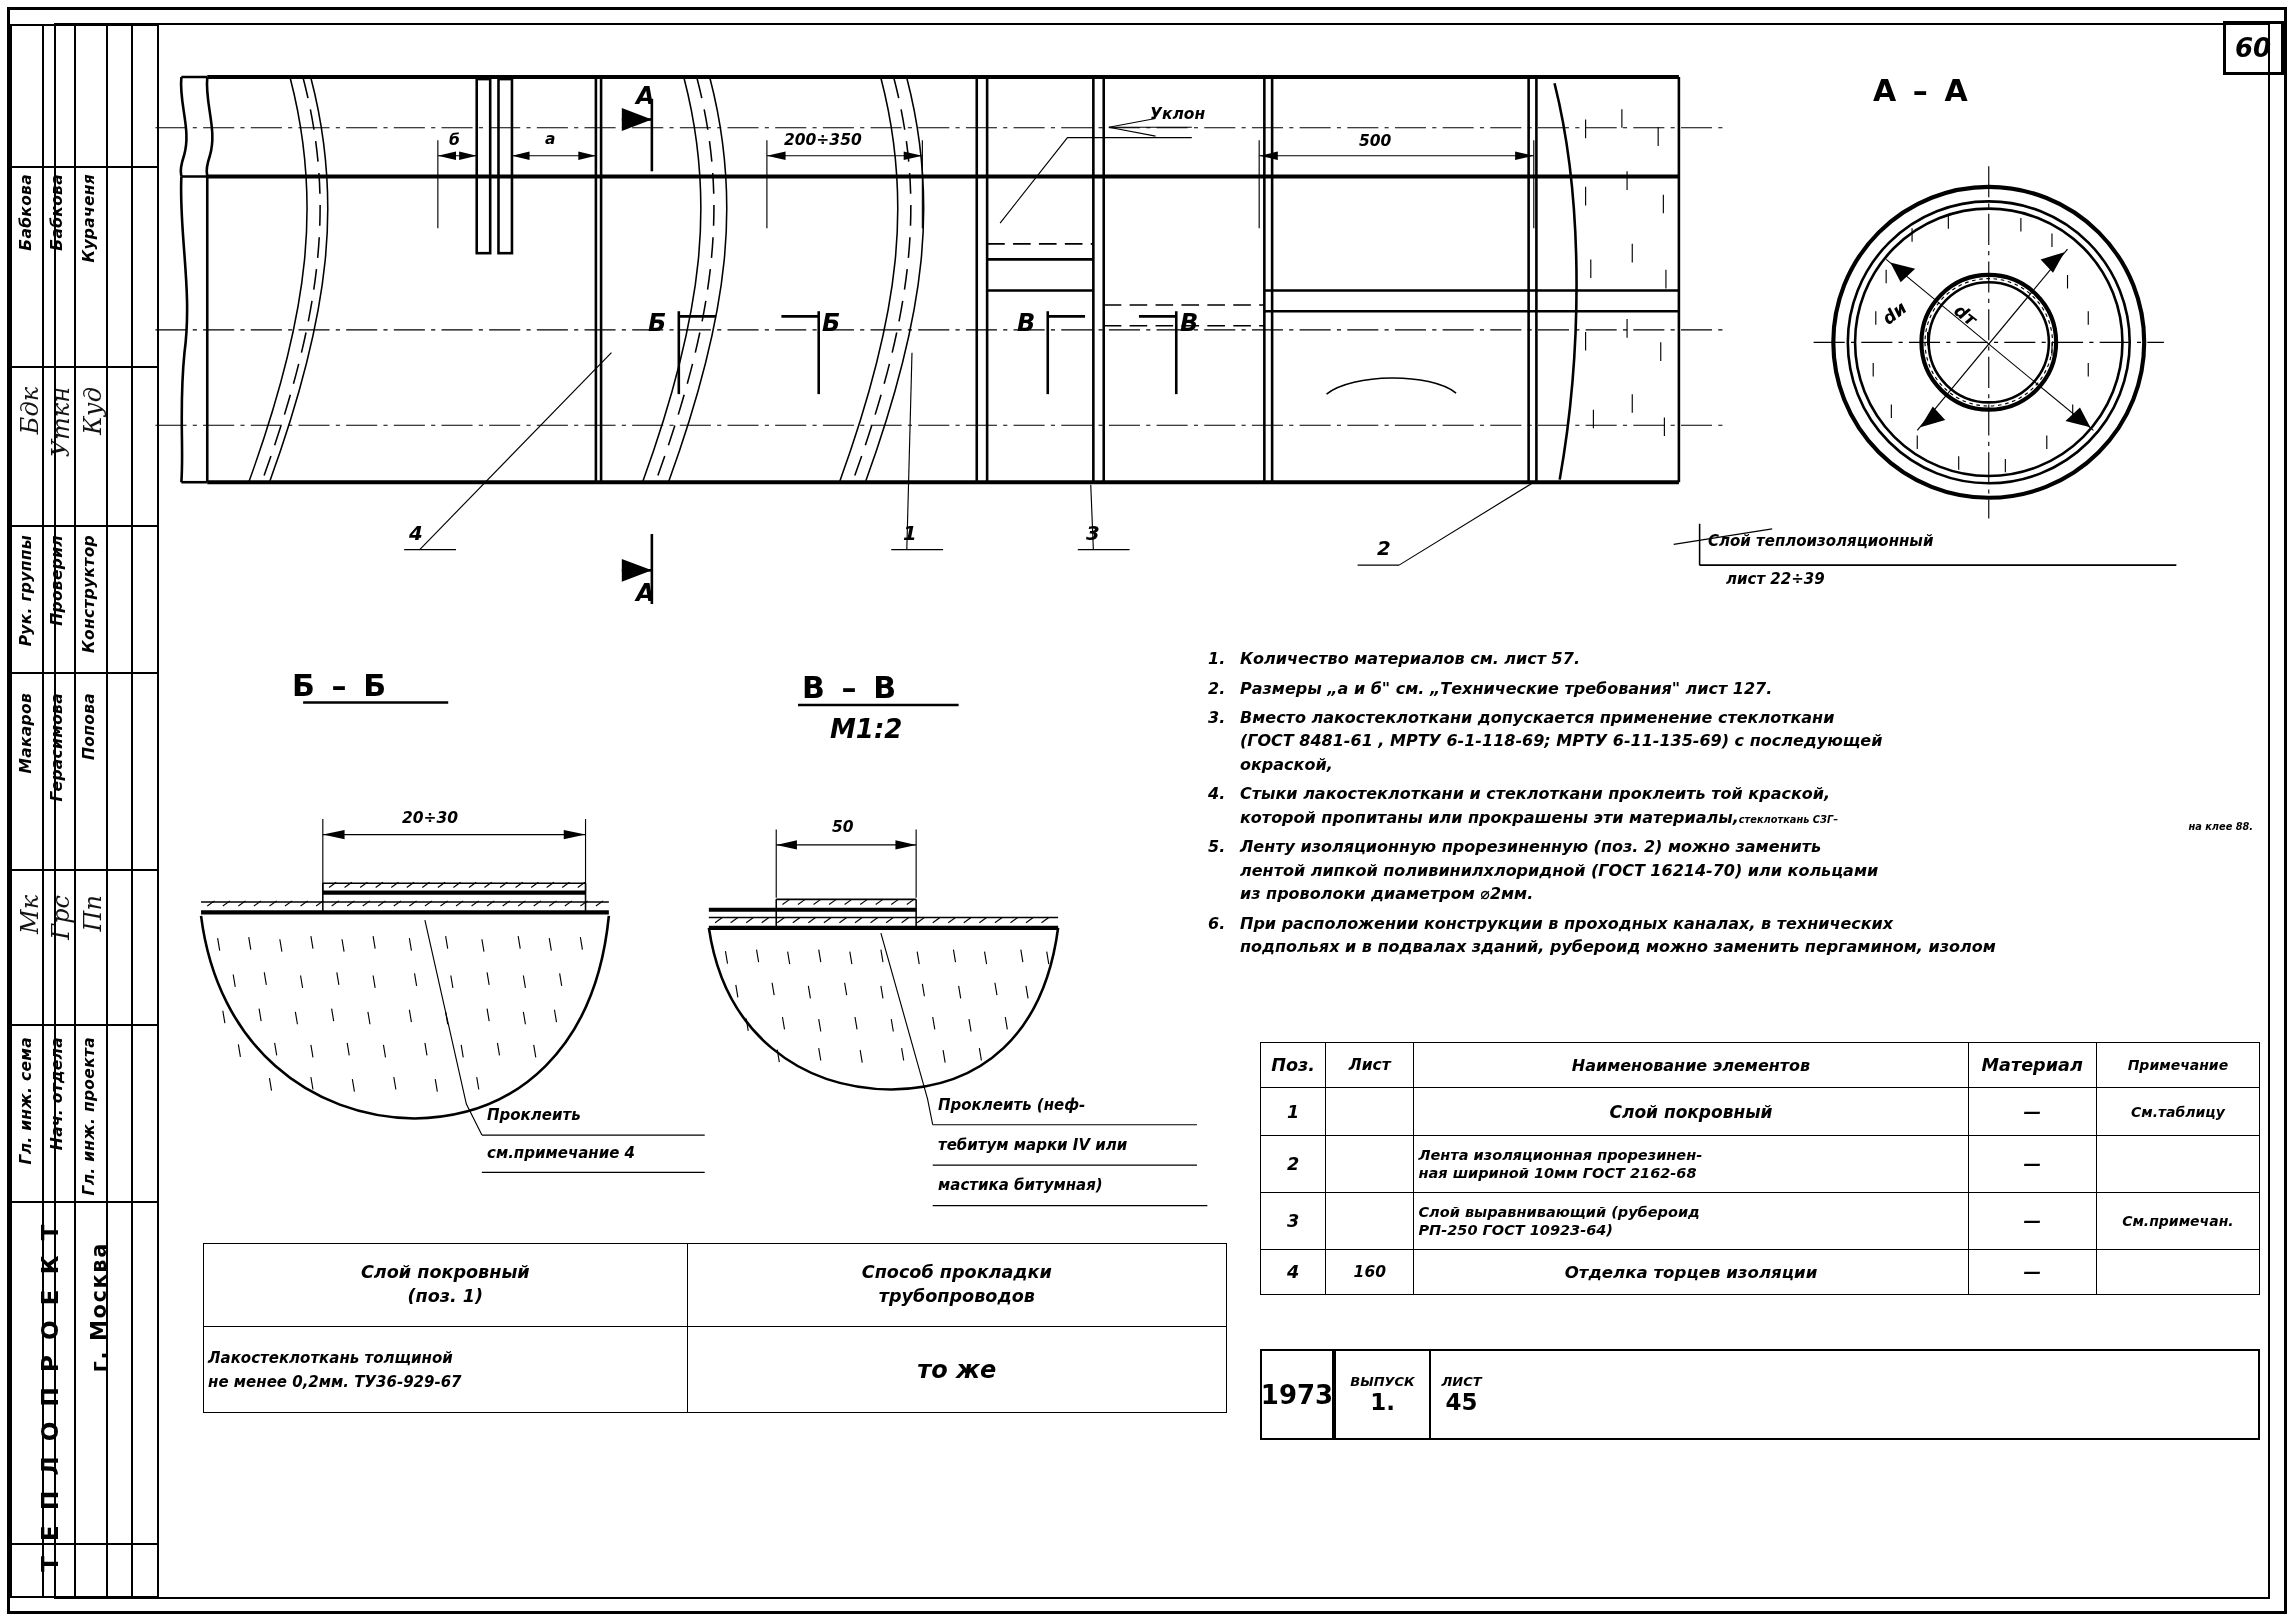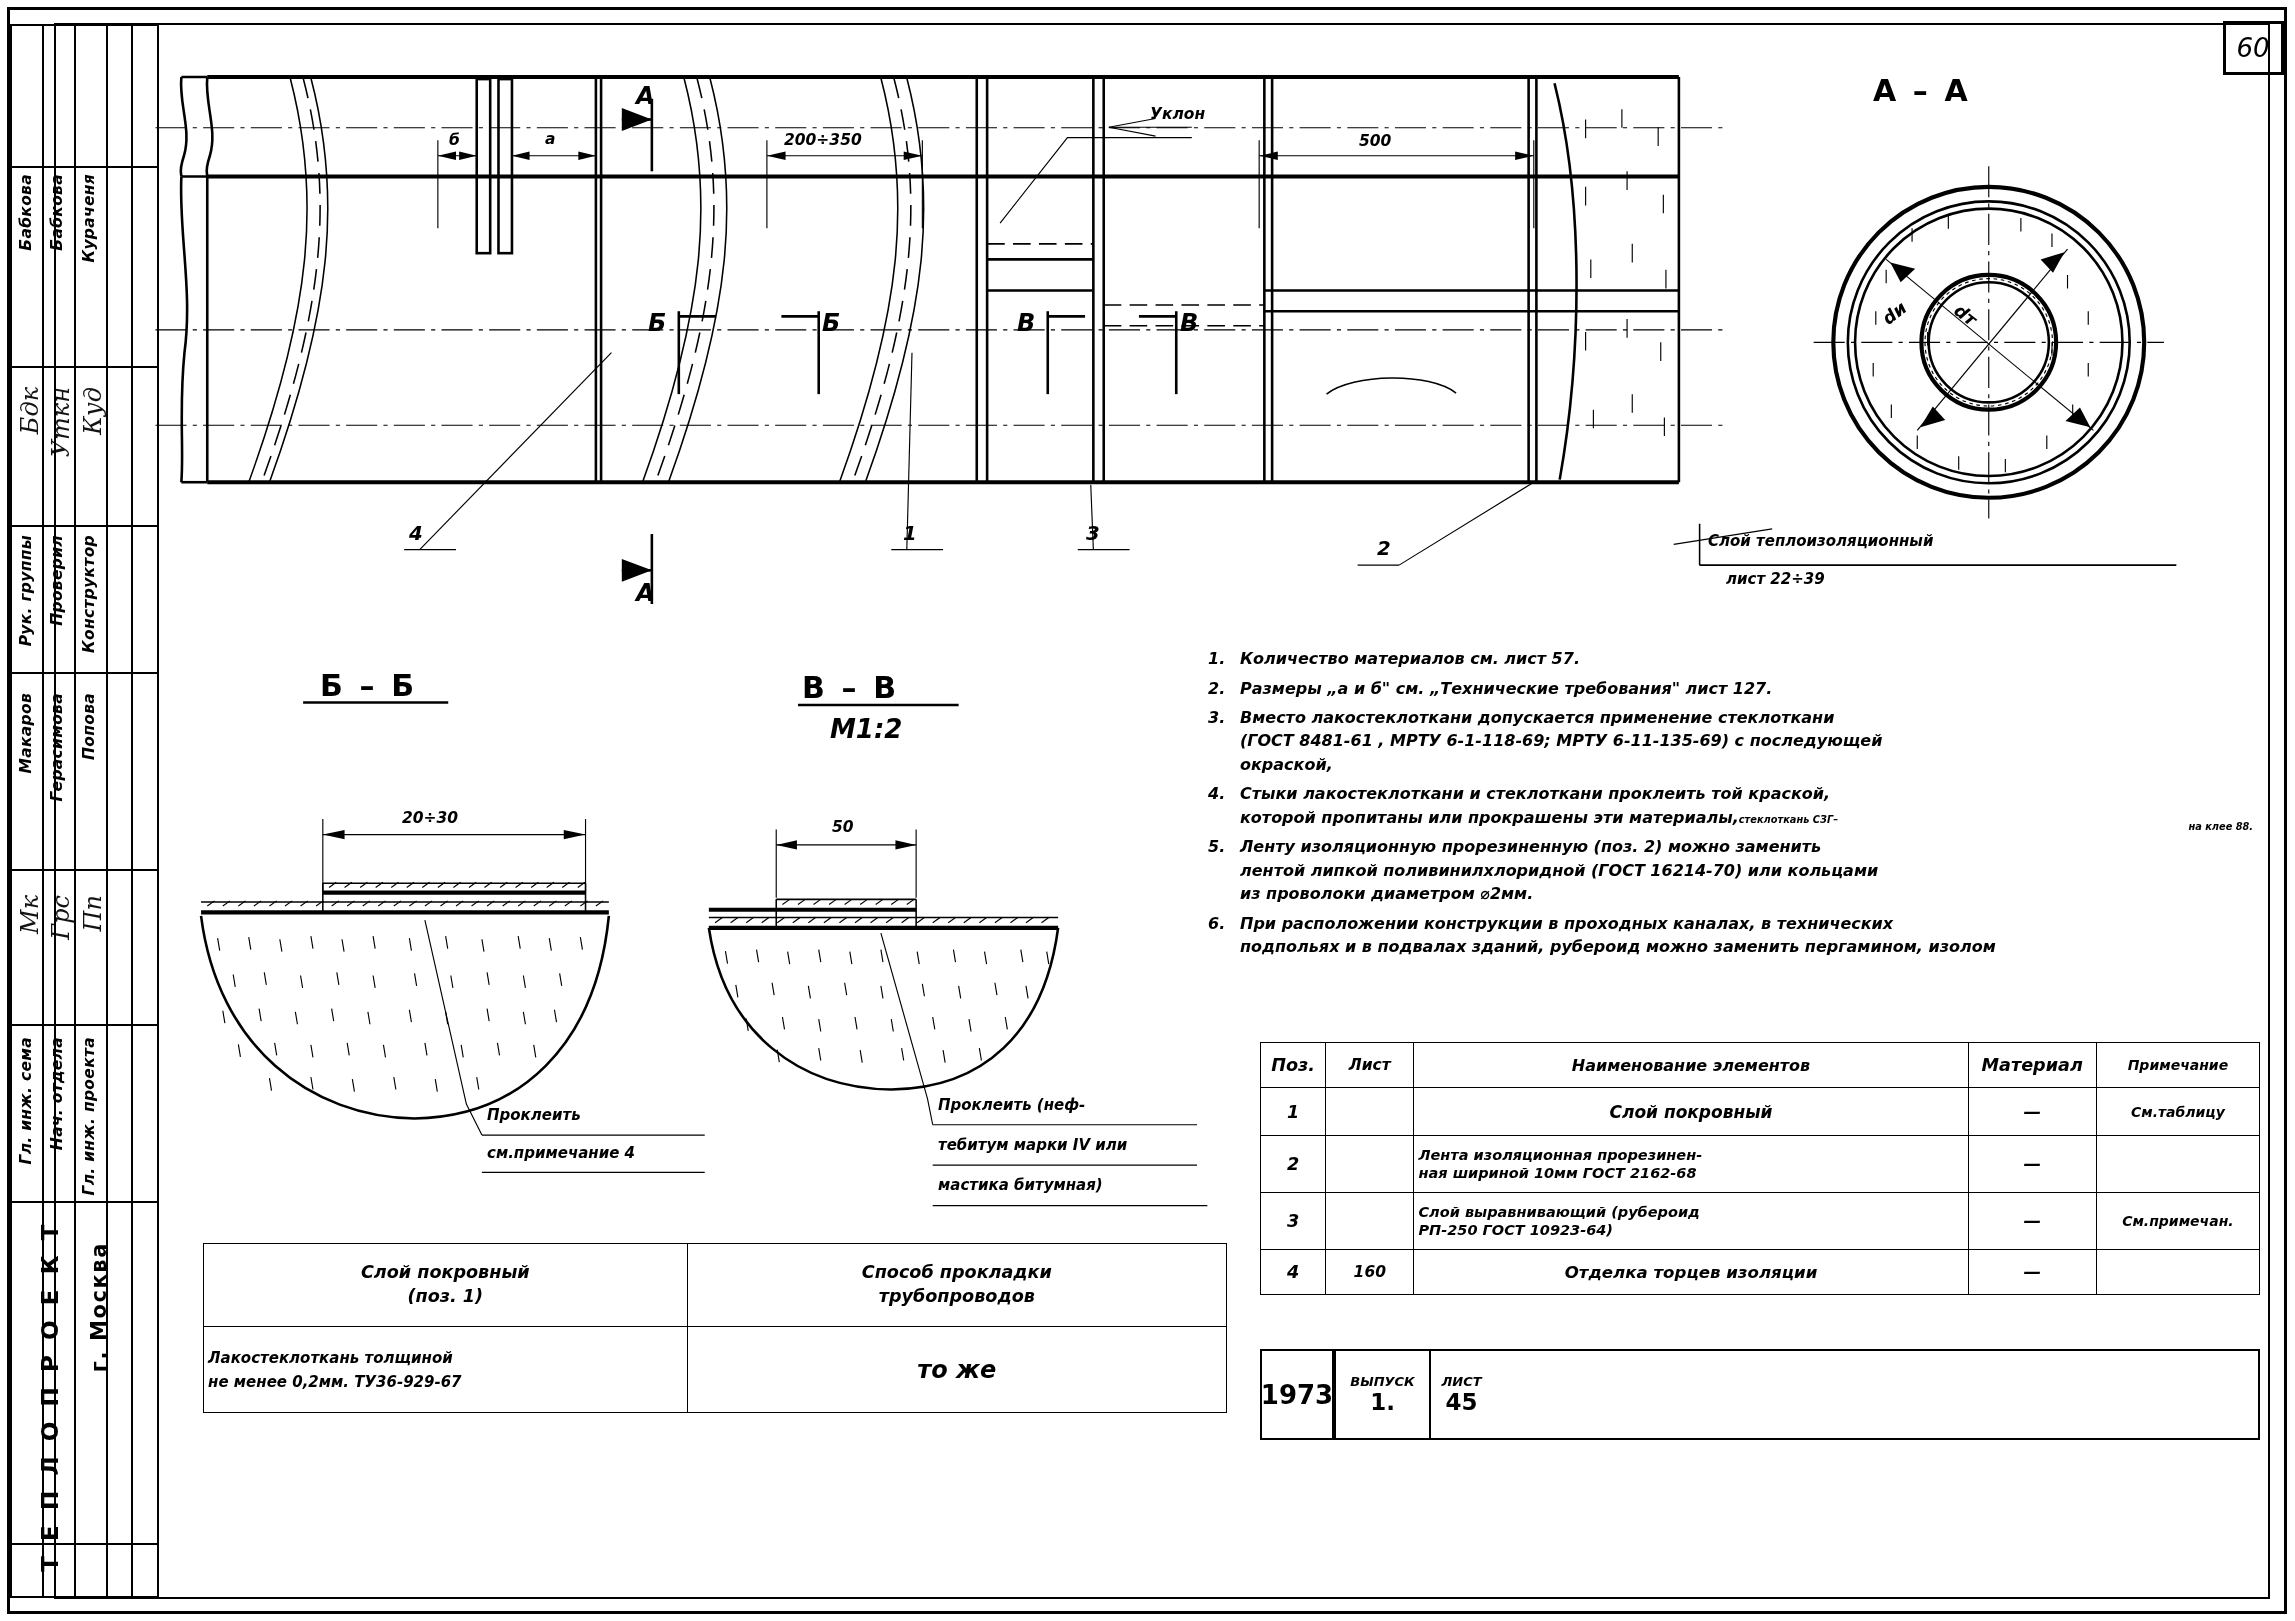--- a/index.html
+++ b/index.html
@@ -21,21 +21,21 @@
      font-family:"DejaVu Sans",sans-serif;white-space:nowrap;letter-spacing:0.3px;}
   .sig{position:absolute;writing-mode:vertical-rl;transform:rotate(180deg);
      font-family:"DejaVu Serif",serif;font-style:italic;font-size:24px;color:#000;opacity:.92;}
   #org-name{position:absolute;writing-mode:vertical-rl;transform:rotate(180deg);
      font-size:23px;font-weight:bold;letter-spacing:3.6px;color:#000;font-family:"DejaVu Sans",sans-serif;}
   #org-city{position:absolute;writing-mode:vertical-rl;transform:rotate(180deg);
      font-size:21px;font-weight:bold;letter-spacing:1.6px;color:#000;font-family:"DejaVu Sans",sans-serif;}
 
   
   #sheet-no{position:absolute;right:11.4px;top:21px;width:61px;height:54px;border:3.6px solid #000;
-     display:flex;align-items:center;justify-content:center;font-size:26px;font-weight:normal;font-style:italic;box-sizing:border-box;}
+     display:flex;align-items:center;justify-content:center;font-size:26px;font-weight:bold;font-style:italic;box-sizing:border-box;}
 
   
   svg{position:absolute;left:0;top:0;overflow:visible;}
   .s{fill:none;stroke:#000;}
   .s1{stroke-width:3;}
   .s2{stroke-width:5;}
   .s3{stroke-width:8;}
   .thin{stroke-width:2.2;}
   .dash{stroke-dasharray:34 16;}
   .cl{stroke-dasharray:60 12 8 12;stroke-width:2.2;}
@@ -491,21 +491,21 @@
   <div class="txt callout" style="left:1086px;top:522px;">3</div>
   <div class="txt callout" style="left:1377px;top:537px;">2</div>
 
   <div class="txt leadnote" style="left:1708px;top:530px;">Слой теплоизоляционный</div>
   <div class="txt leadnote" style="left:1726px;top:568px;">лист 22÷39</div>
 
   <div class="txt viewtitle" style="left:1873px;top:73px;">А – А</div>
   <div class="txt dim" style="left:1882px;top:303px;transform:rotate(-38deg);font-size:17.6px;">dи</div>
   <div class="txt dim" style="left:1954px;top:305px;transform:rotate(38deg);font-size:17.6px;">dт</div>
 
-  <div class="txt viewtitle" style="left:320px;top:668px;">Б – Б</div>
+  <div class="txt viewtitle" style="left:292px;top:668px;">Б – Б</div>
   <div class="txt dim" style="left:402px;top:809px;">20÷30</div>
   <div class="txt leadnote" style="left:487px;top:1104px;">Проклеить</div>
   <div class="txt leadnote" style="left:487px;top:1142px;">см.примечание 4</div>
 
   <div class="txt viewtitle" style="left:802px;top:670px;">В – В</div>
   <div class="txt" style="left:830px;top:714px;font-size:26px;font-style:italic;">М1:2</div>
   <div class="txt dim" style="left:832px;top:818px;">50</div>
   <div class="txt leadnote" style="left:938px;top:1094px;">Проклеить (неф-</div>
   <div class="txt leadnote" style="left:938px;top:1134px;">тебитум марки IV или</div>
   <div class="txt leadnote" style="left:938px;top:1174px;">мастика битумная)</div>

